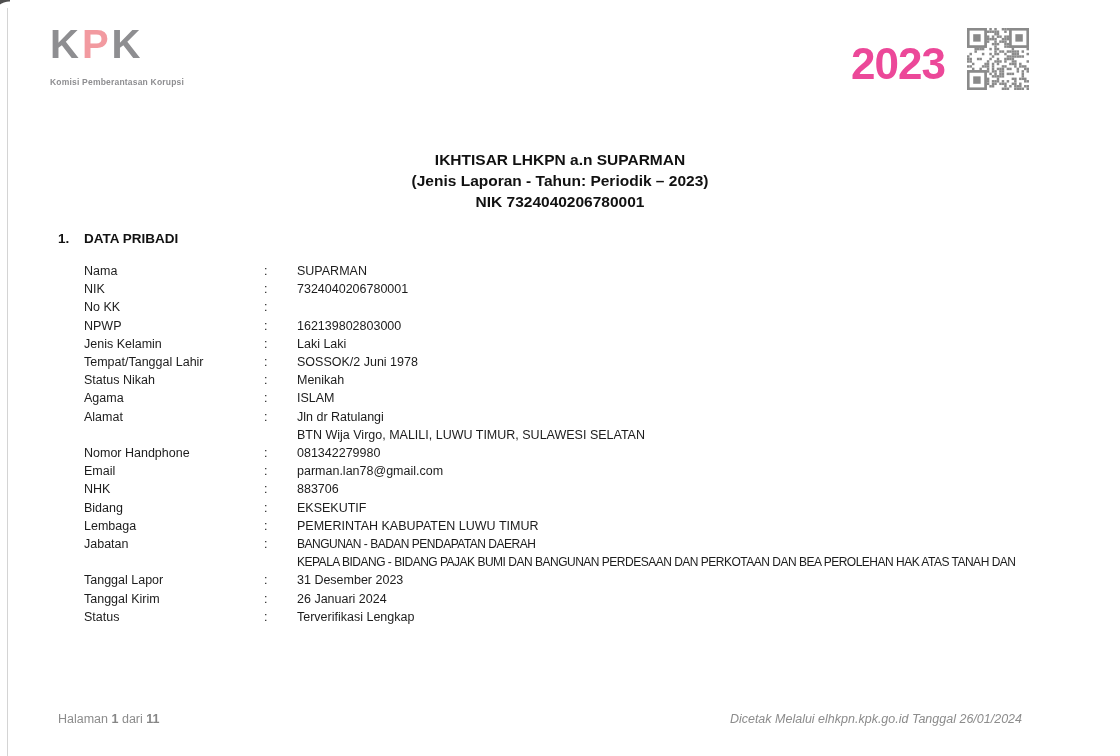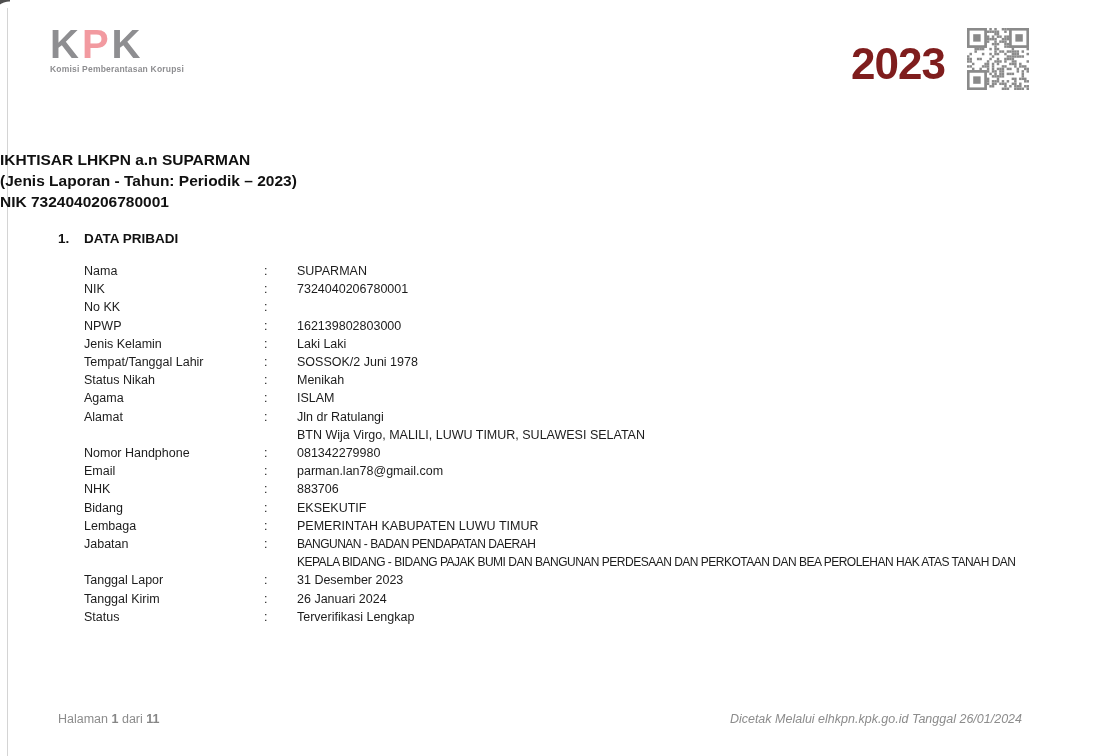--- a/index.html
+++ b/index.html
@@ -27,34 +27,34 @@
     position:absolute; top:28px; left:50px; right:91px;
     display:flex; justify-content:space-between; align-items:flex-start;
   }
   .logo { line-height:1; }
   .logo-word {
     font-weight:bold; font-size:40px; line-height:0.8;
     letter-spacing:3px; color:#8e8e91;
   }
   .logo-word .p { color:#f29aa0; }
   .logo-sub {
-    margin-top:5px; font-weight:bold; font-size:8.5px;
+    margin-top:18px; font-weight:bold; font-size:8.5px;
     letter-spacing:0.2px; color:#8e8e91;
   }
   .header-right { display:flex; align-items:flex-start; }
   .year {
     font-weight:bold; font-size:44px; line-height:1;
-    letter-spacing:-1px; color:#7f1d1d; margin-top:14px; margin-right:22px;
+    letter-spacing:-1px; color:#ec4899; margin-top:14px; margin-right:22px;
   }
   .qr { width:62px; height:62px; display:block; }
 
   
   .title-block {
     position:absolute; top:149px; left:0; right:0;
-    font-weight:bold; font-size:15.5px; line-height:21px;
+    text-align:center; font-weight:bold; font-size:15.5px; line-height:21px;
     color:#111;
   }
 
   
   .section-head {
     position:absolute; top:231px; left:58px;
     display:flex; font-weight:bold; font-size:13.5px; color:#111;
   }
   .section-head .num { width:26px; }
 

